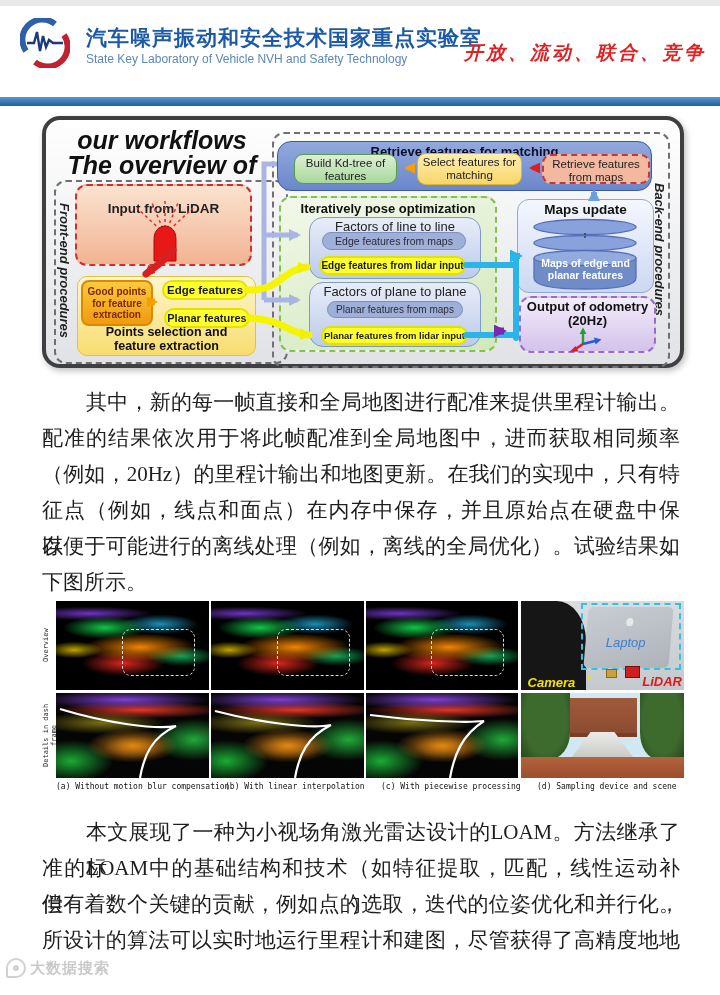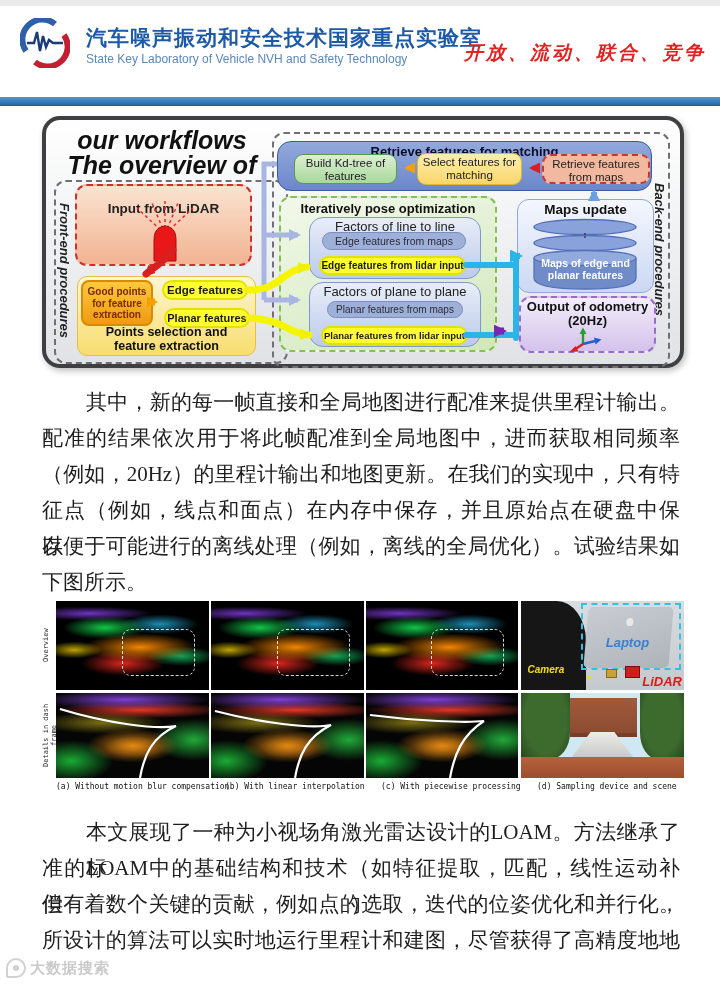--- a/index.html
+++ b/index.html
@@ -132,28 +132,28 @@
   .photo-top { background:linear-gradient(180deg,#d9dde0,#c4c9cd); }
   .person { position:absolute; left:0; top:0; width:40%; height:100%; background:#161616;
             border-radius:0 45% 0 0; }
   .laptop { position:absolute; left:40%; top:7%; width:52%; height:68%;
             background:linear-gradient(160deg,#c9cdd3,#aeb3ba); border-radius:5px;
             transform:skewX(-5deg); }
   .apple-dot { position:absolute; left:46%; top:18%; width:7px; height:8px; background:#e8e8ea;
                border-radius:50% 50% 45% 45%; }
   .cyanframe { position:absolute; left:37%; top:2%; width:61%; height:76%;
                border:2px dashed #35c0e0; }
-  .lbl-laptop { position:absolute; left:52%; top:38%; color:#3a7fd0; font-weight:bold; font-style:italic;
+  .lbl-laptop { position:absolute; left:52%; top:38%; color:#3a7fd0; font-weight:normal; font-style:italic;
                 font-size:13px; font-family:"Liberation Sans",sans-serif; }
   .cam-box { position:absolute; left:52%; top:76%; width:11px; height:9px; background:#c8a040;
              border:1px solid #8a6a10; }
   .lid-box { position:absolute; left:64%; top:73%; width:15px; height:12px; background:#cc2020;
              border:1px solid #7a0c0c; }
-  .lbl-camera { position:absolute; left:4%; bottom:15px; color:#f5e000; font-weight:bold; font-style:italic;
-                font-size:10px; font-family:"Liberation Sans",sans-serif; }
+  .lbl-camera { position:absolute; left:4%; bottom:0; color:#f5e000; font-weight:bold; font-style:italic;
+                font-size:13px; font-family:"Liberation Sans",sans-serif; }
   .cam-arrow { position:absolute; left:40%; bottom:7px; color:#f5e000; font-size:10px; }
   .lbl-lidar { position:absolute; right:2px; bottom:1px; color:#e01818; font-weight:bold; font-style:italic;
                font-size:13px; font-family:"Liberation Sans",sans-serif; }
   .lid-arrow { position:absolute; right:28%; bottom:13px; color:#e01818; font-size:11px;
                display:inline-block; transform:rotate(-125deg); }
 
   
   .photo-bot { background:#cfe8f2; }
   .tree { position:absolute; top:0; height:78%; width:30%;
           background:radial-gradient(ellipse at 50% 40%, #3d6b2e 60%, #27451d 100%); }

